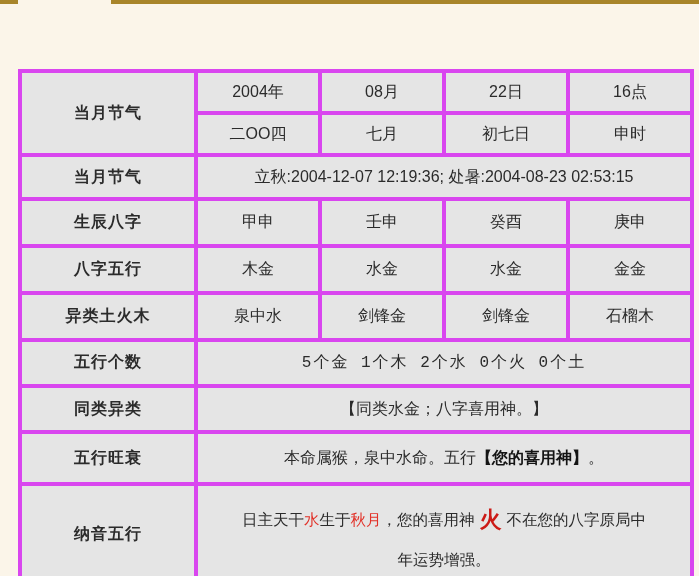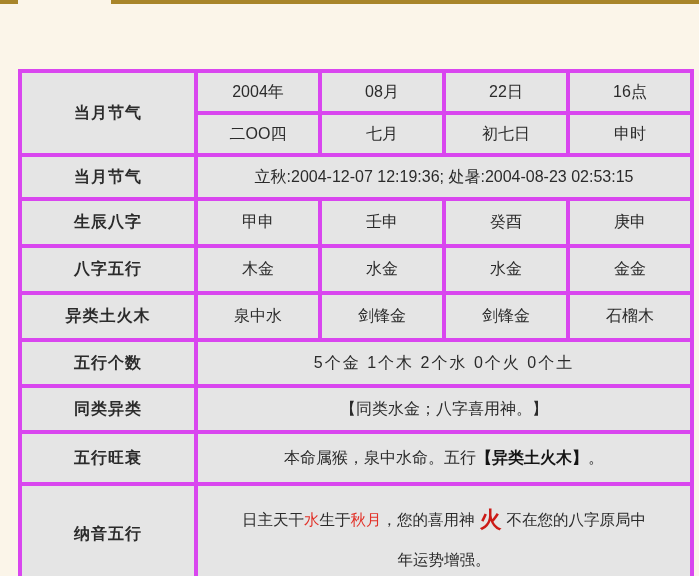--- a/index.html
+++ b/index.html
@@ -84,21 +84,21 @@
   td.cell {
     width: 120px;
   }
   td.wide {
     text-align: left;
     padding-left: 14px;
   }
   .r-dt    { height: 38px; }
   .r-jq    { height: 40px; }
   .r-std   { height: 43px; margin-top: 28px; }
-  .r-gs    { height: 42px; }
+  .r-gs    { height: 42px; font-family: Liberation Mono, monospace; }
   .r-tl    { height: 42px; }
   .r-ws    { height: 48px; margin-left: 23px; }
   .r-xys   { height: 96px; }
 
   .jq-text {
     font-size: 15px;
     white-space: nowrap;
     letter-spacing: 0px;
   }
   .count-text {
@@ -194,21 +194,21 @@
         </tr>
 
         <tr>
           <td class="label r-tl">同类异类</td>
           <td class="wide r-tl" colspan="4">【同类水金；八字喜用神。】</td>
         </tr>
 
         <tr>
           <td class="label r-ws">五行旺衰</td>
           <td class="wide r-ws" colspan="4">
-            <span>本命属猴，泉中水命。五行</span><span class="strong-dark">【异类土火木】</span><span>。</span>
+            <span>本命属猴，泉中水命。五行</span><span class="strong-dark">【您的喜用神】</span><span>。</span>
           </td>
         </tr>
 
         <tr>
           <td class="label r-xys">纳音五行</td>
           <td class="wide r-xys" colspan="4">
             <div class="analysis">
               <span>日主天干</span><span class="hl-red">水</span><span>生于</span><span class="hl-red">秋月</span><span>，您的喜用神</span><span class="hl-fire">火</span><span>不在您的八字原局中</span>
               <span class="line2">年运势增强。</span>
             </div>

